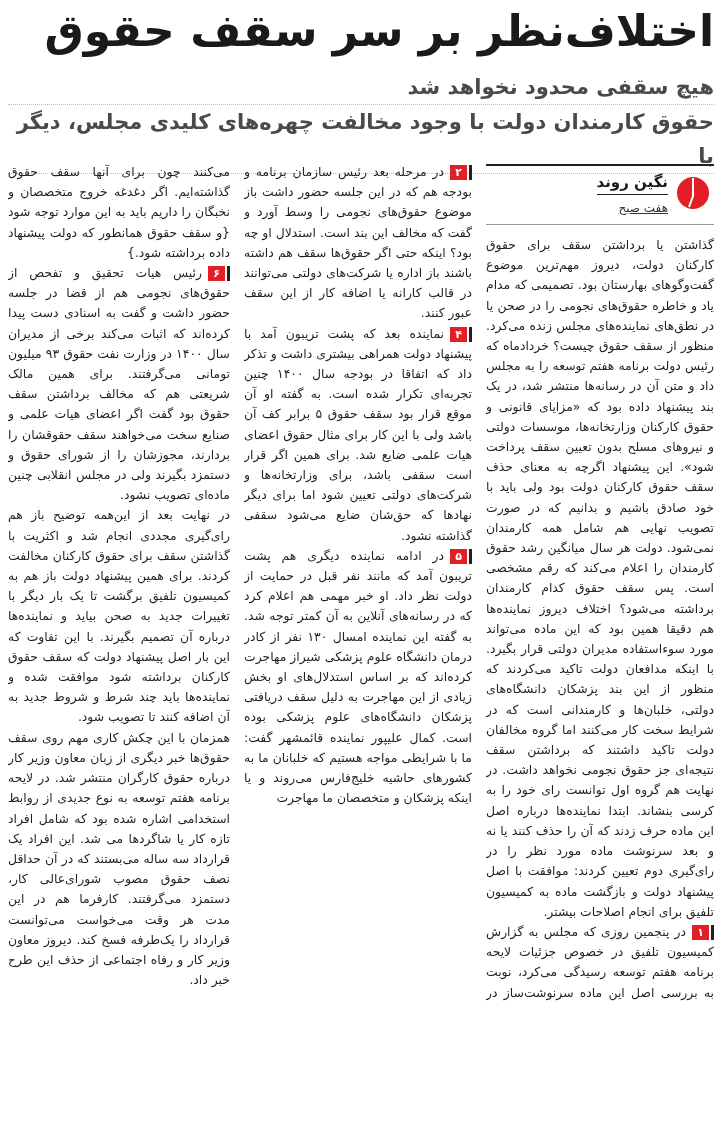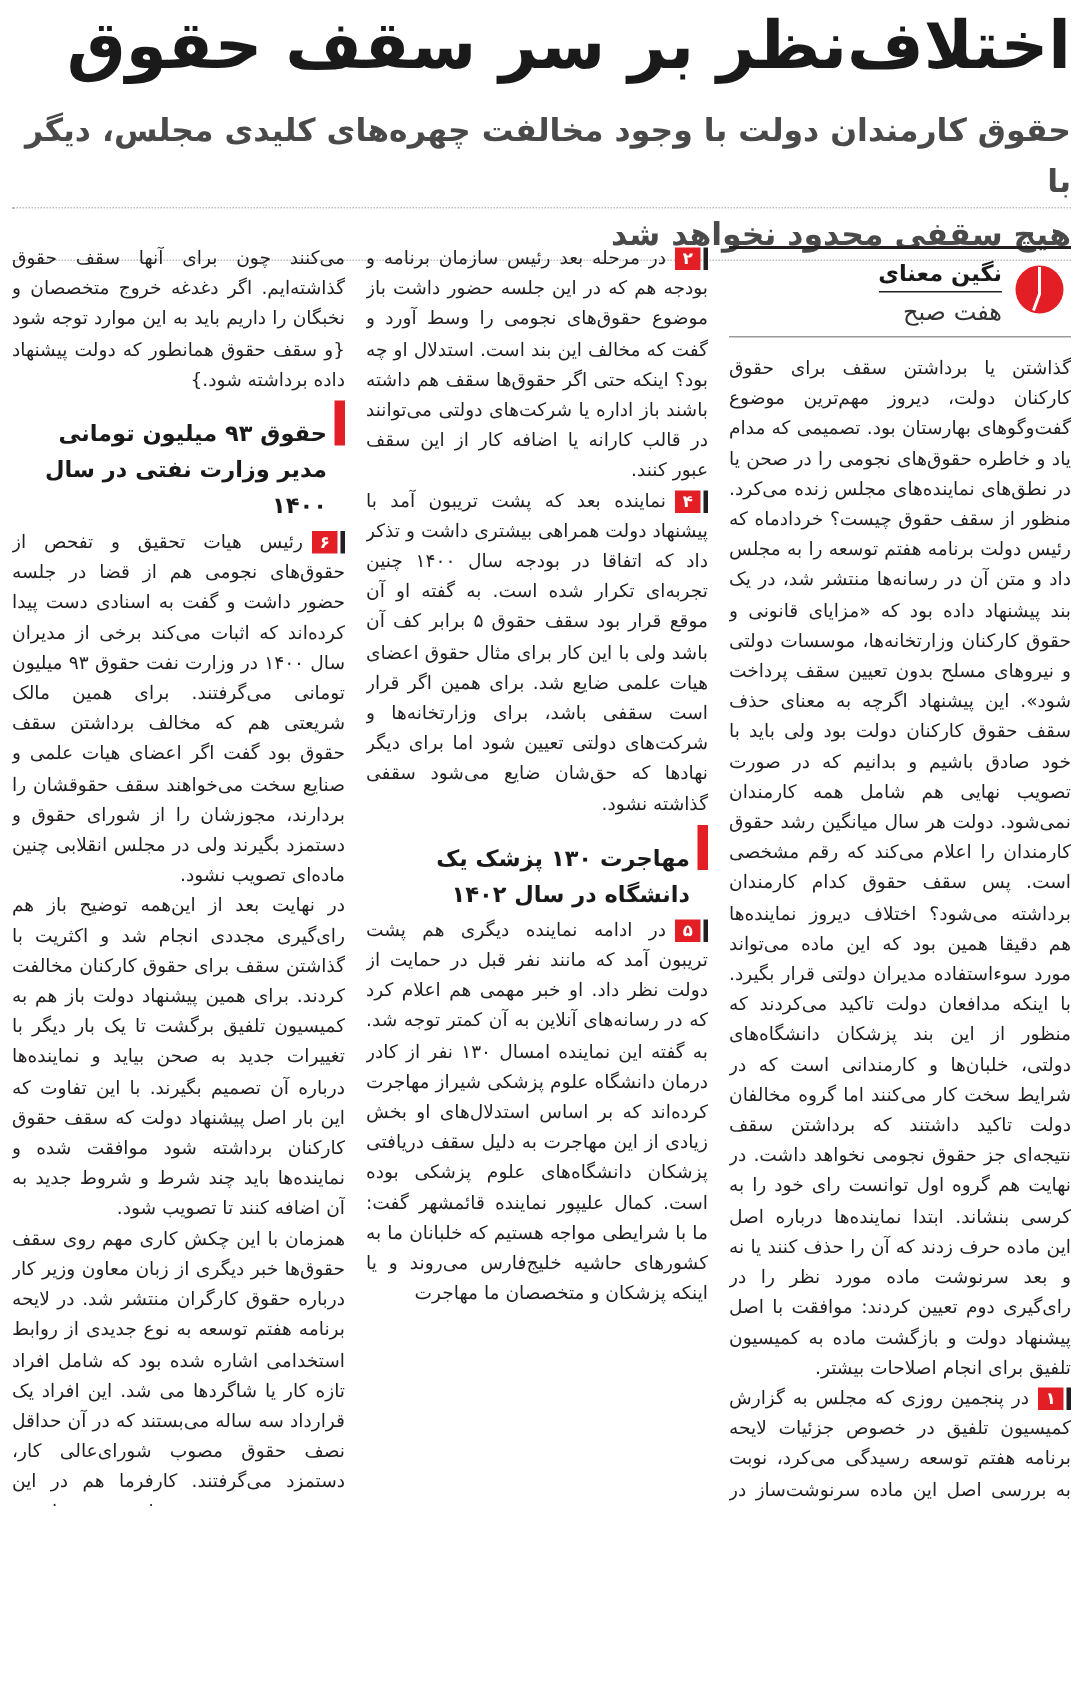--- a/index.html
+++ b/index.html
@@ -33,21 +33,21 @@
     .col p { margin:0; }
     .byline {
       border-top:2px solid #231f20; border-bottom:1px solid #9a9a9a;
       height:58px; position:relative; margin-bottom:10px; margin-top:4px;
     }
     .logo { position:absolute; right:4px; top:10px; width:34px; height:34px; }
     .author {
       position:absolute; right:46px; top:6px; font-weight:bold; font-size:15px;
       line-height:20px; border-bottom:1px solid #231f20; padding-bottom:2px; color:#1a1a1a;
     }
-    .outlet { position:absolute; right:46px; top:32px; font-size:16px; color:#333; }
+    .outlet { position:absolute; right:46px; top:32px; font-size:12px; color:#333;text-decoration:underline; }
     .marker {
       display:inline-block; vertical-align:middle; margin-left:6px;
       border-right:3px solid #231f20; padding-right:2px; line-height:0;
     }
     .marker .num {
       display:inline-block; background:#e31e24; color:#fff; font-weight:bold;
       font-size:11px; line-height:15px; height:15px; min-width:17px; text-align:center;
     }
     .sec-head {
       font-weight:bold; font-size:15px; line-height:24px; color:#1a1a1a;
@@ -58,61 +58,53 @@
     }
   </style>
 </head>
 <body>
 
 <div class="page">
 
   <h1 class="headline">اختلاف‌نظر بر سر سقف حقوق</h1>
 
   <h2 class="subhead">
+    <span class="sl">هیچ سقفی محدود نخواهد شد</span>
     <span class="sl">حقوق کارمندان دولت با وجود مخالفت چهره‌های کلیدی مجلس، دیگر با</span>
-    <span class="sl">هیچ سقفی محدود نخواهد شد</span>
   </h2>
 
   <div class="col col-right">
     <div class="byline">
       <svg class="logo" viewBox="0 0 34 34">
         <circle cx="17" cy="17" r="16" fill="#e31e24"></circle>
         <path d="M17 2 L17 20 L13 31" stroke="#ffffff" stroke-width="2" fill="none"></path>
       </svg>
-      <span class="author">نگین معنای</span>
+      <span class="author">نگین روند</span>
       <span class="outlet">هفت صبح</span>
     </div>
     <p>گذاشتن یا برداشتن سقف برای حقوق کارکنان دولت، دیروز مهم‌ترین موضوع گفت‌وگوهای بهارستان بود. تصمیمی که مدام یاد و خاطره حقوق‌های نجومی را در صحن یا در نطق‌های نماینده‌های مجلس زنده می‌کرد. منظور از سقف حقوق چیست؟ خردادماه که رئیس دولت برنامه هفتم توسعه را به مجلس داد و متن آن در رسانه‌ها منتشر شد، در یک بند پیشنهاد داده بود که «مزایای قانونی و حقوق کارکنان وزارتخانه‌ها، موسسات دولتی و نیروهای مسلح بدون تعیین سقف پرداخت شود». این پیشنهاد اگرچه به معنای حذف سقف حقوق کارکنان دولت بود ولی باید با خود صادق باشیم و بدانیم که در صورت تصویب نهایی هم شامل همه کارمندان نمی‌شود. دولت هر سال میانگین رشد حقوق کارمندان را اعلام می‌کند که رقم مشخصی است. پس سقف حقوق کدام کارمندان برداشته می‌شود؟ اختلاف دیروز نماینده‌ها هم دقیقا همین بود که این ماده می‌تواند مورد سوءاستفاده مدیران دولتی قرار بگیرد. با اینکه مدافعان دولت تاکید می‌کردند که منظور از این بند پزشکان دانشگاه‌های دولتی، خلبان‌ها و کارمندانی است که در شرایط سخت کار می‌کنند اما گروه مخالفان دولت تاکید داشتند که برداشتن سقف نتیجه‌ای جز حقوق نجومی نخواهد داشت. در نهایت هم گروه اول توانست رای خود را به کرسی بنشاند. ابتدا نماینده‌ها درباره اصل این ماده حرف زدند که آن را حذف کنند یا نه و بعد سرنوشت ماده مورد نظر را در رای‌گیری دوم تعیین کردند: موافقت با اصل پیشنهاد دولت و بازگشت ماده به کمیسیون تلفیق برای انجام اصلاحات بیشتر.</p>
     <p>
       <span class="marker"><span class="num">۱</span></span><span>در پنجمین روزی که مجلس به گزارش کمیسیون تلفیق در خصوص جزئیات لایحه برنامه هفتم توسعه رسیدگی می‌کرد، نوبت به بررسی اصل این ماده سرنوشت‌ساز در برنامه هفتم توسعه رسید. اولین نماینده‌ای که پشت تریبون رفت مخالف نظر دولت بود و تلاش کرد تا رای بقیه</span>
     </p>
   </div>
 
   <div class="col col-mid">
     <p>
       <span class="marker"><span class="num">۲</span></span><span>در مرحله بعد رئیس سازمان برنامه و بودجه هم که در این جلسه حضور داشت باز موضوع حقوق‌های نجومی را وسط آورد و گفت که مخالف این بند است. استدلال او چه بود؟ اینکه حتی اگر حقوق‌ها سقف هم داشته باشند باز اداره یا شرکت‌های دولتی می‌توانند در قالب کارانه یا اضافه کار از این سقف عبور کنند.</span>
     </p>
     <p>
       <span class="marker"><span class="num">۴</span></span><span>نماینده بعد که پشت تریبون آمد با پیشنهاد دولت همراهی بیشتری داشت و تذکر داد که اتفاقا در بودجه سال ۱۴۰۰ چنین تجربه‌ای تکرار شده است. به گفته او آن موقع قرار بود سقف حقوق ۵ برابر کف آن باشد ولی با این کار برای مثال حقوق اعضای هیات علمی ضایع شد. برای همین اگر قرار است سقفی باشد، برای وزارتخانه‌ها و شرکت‌های دولتی تعیین شود اما برای دیگر نهادها که حق‌شان ضایع می‌شود سقفی گذاشته نشود.</span>
     </p>
-    <div class="sec-head">
-      <span class="bar"></span>
-      <span>مهاجرت ۱۳۰ پزشک یک دانشگاه در سال ۱۴۰۲</span>
-    </div>
     <p>
       <span class="marker"><span class="num">۵</span></span><span>در ادامه نماینده دیگری هم پشت تریبون آمد که مانند نفر قبل در حمایت از دولت نظر داد. او خبر مهمی هم اعلام کرد که در رسانه‌های آنلاین به آن کمتر توجه شد. به گفته این نماینده امسال ۱۳۰ نفر از کادر درمان دانشگاه علوم پزشکی شیراز مهاجرت کرده‌اند که بر اساس استدلال‌های او بخش زیادی از این مهاجرت به دلیل سقف دریافتی پزشکان دانشگاه‌های علوم پزشکی بوده است. کمال علیپور نماینده قائمشهر گفت: ما با شرایطی مواجه هستیم که خلبانان ما به کشورهای حاشیه خلیج‌فارس می‌روند و یا اینکه پزشکان و متخصصان ما مهاجرت</span>
     </p>
   </div>
 
   <div class="col col-left">
     <p>می‌کنند چون برای آنها سقف حقوق گذاشته‌ایم. اگر دغدغه خروج متخصصان و نخبگان را داریم باید به این موارد توجه شود {و سقف حقوق همانطور که دولت پیشنهاد داده برداشته شود.}</p>
-    <div class="sec-head">
-      <span class="bar"></span>
-      <span>حقوق ۹۳ میلیون تومانی مدیر وزارت نفتی در سال ۱۴۰۰</span>
-    </div>
     <p>
       <span class="marker"><span class="num">۶</span></span><span>رئیس هیات تحقیق و تفحص از حقوق‌های نجومی هم از قضا در جلسه حضور داشت و گفت به اسنادی دست پیدا کرده‌اند که اثبات می‌کند برخی از مدیران سال ۱۴۰۰ در وزارت نفت حقوق ۹۳ میلیون تومانی می‌گرفتند. برای همین مالک شریعتی هم که مخالف برداشتن سقف حقوق بود گفت اگر اعضای هیات علمی و صنایع سخت می‌خواهند سقف حقوقشان را بردارند، مجوزشان را از شورای حقوق و دستمزد بگیرند ولی در مجلس انقلابی چنین ماده‌ای تصویب نشود.</span>
     </p>
     <p>در نهایت بعد از این‌همه توضیح باز هم رای‌گیری مجددی انجام شد و اکثریت با گذاشتن سقف برای حقوق کارکنان مخالفت کردند. برای همین پیشنهاد دولت باز هم به کمیسیون تلفیق برگشت تا یک بار دیگر با تغییرات جدید به صحن بیاید و نماینده‌ها درباره آن تصمیم بگیرند. با این تفاوت که این بار اصل پیشنهاد دولت که سقف حقوق کارکنان برداشته شود موافقت شده و نماینده‌ها باید چند شرط و شروط جدید به آن اضافه کنند تا تصویب شود.</p>
     <p>همزمان با این چکش کاری مهم روی سقف حقوق‌ها خبر دیگری از زبان معاون وزیر کار درباره حقوق کارگران منتشر شد. در لایحه برنامه هفتم توسعه به نوع جدیدی از روابط استخدامی اشاره شده بود که شامل افراد تازه کار یا شاگردها می شد. این افراد یک قرارداد سه ساله می‌بستند که در آن حداقل نصف حقوق مصوب شورای‌عالی کار، دستمزد می‌گرفتند. کارفرما هم در این مدت هر وقت می‌خواست می‌توانست قرارداد را یک‌طرفه فسخ کند. دیروز معاون وزیر کار و رفاه اجتماعی از حذف این طرح خبر داد.</p>
   </div>
 
 </div>
 
 </body></html>

